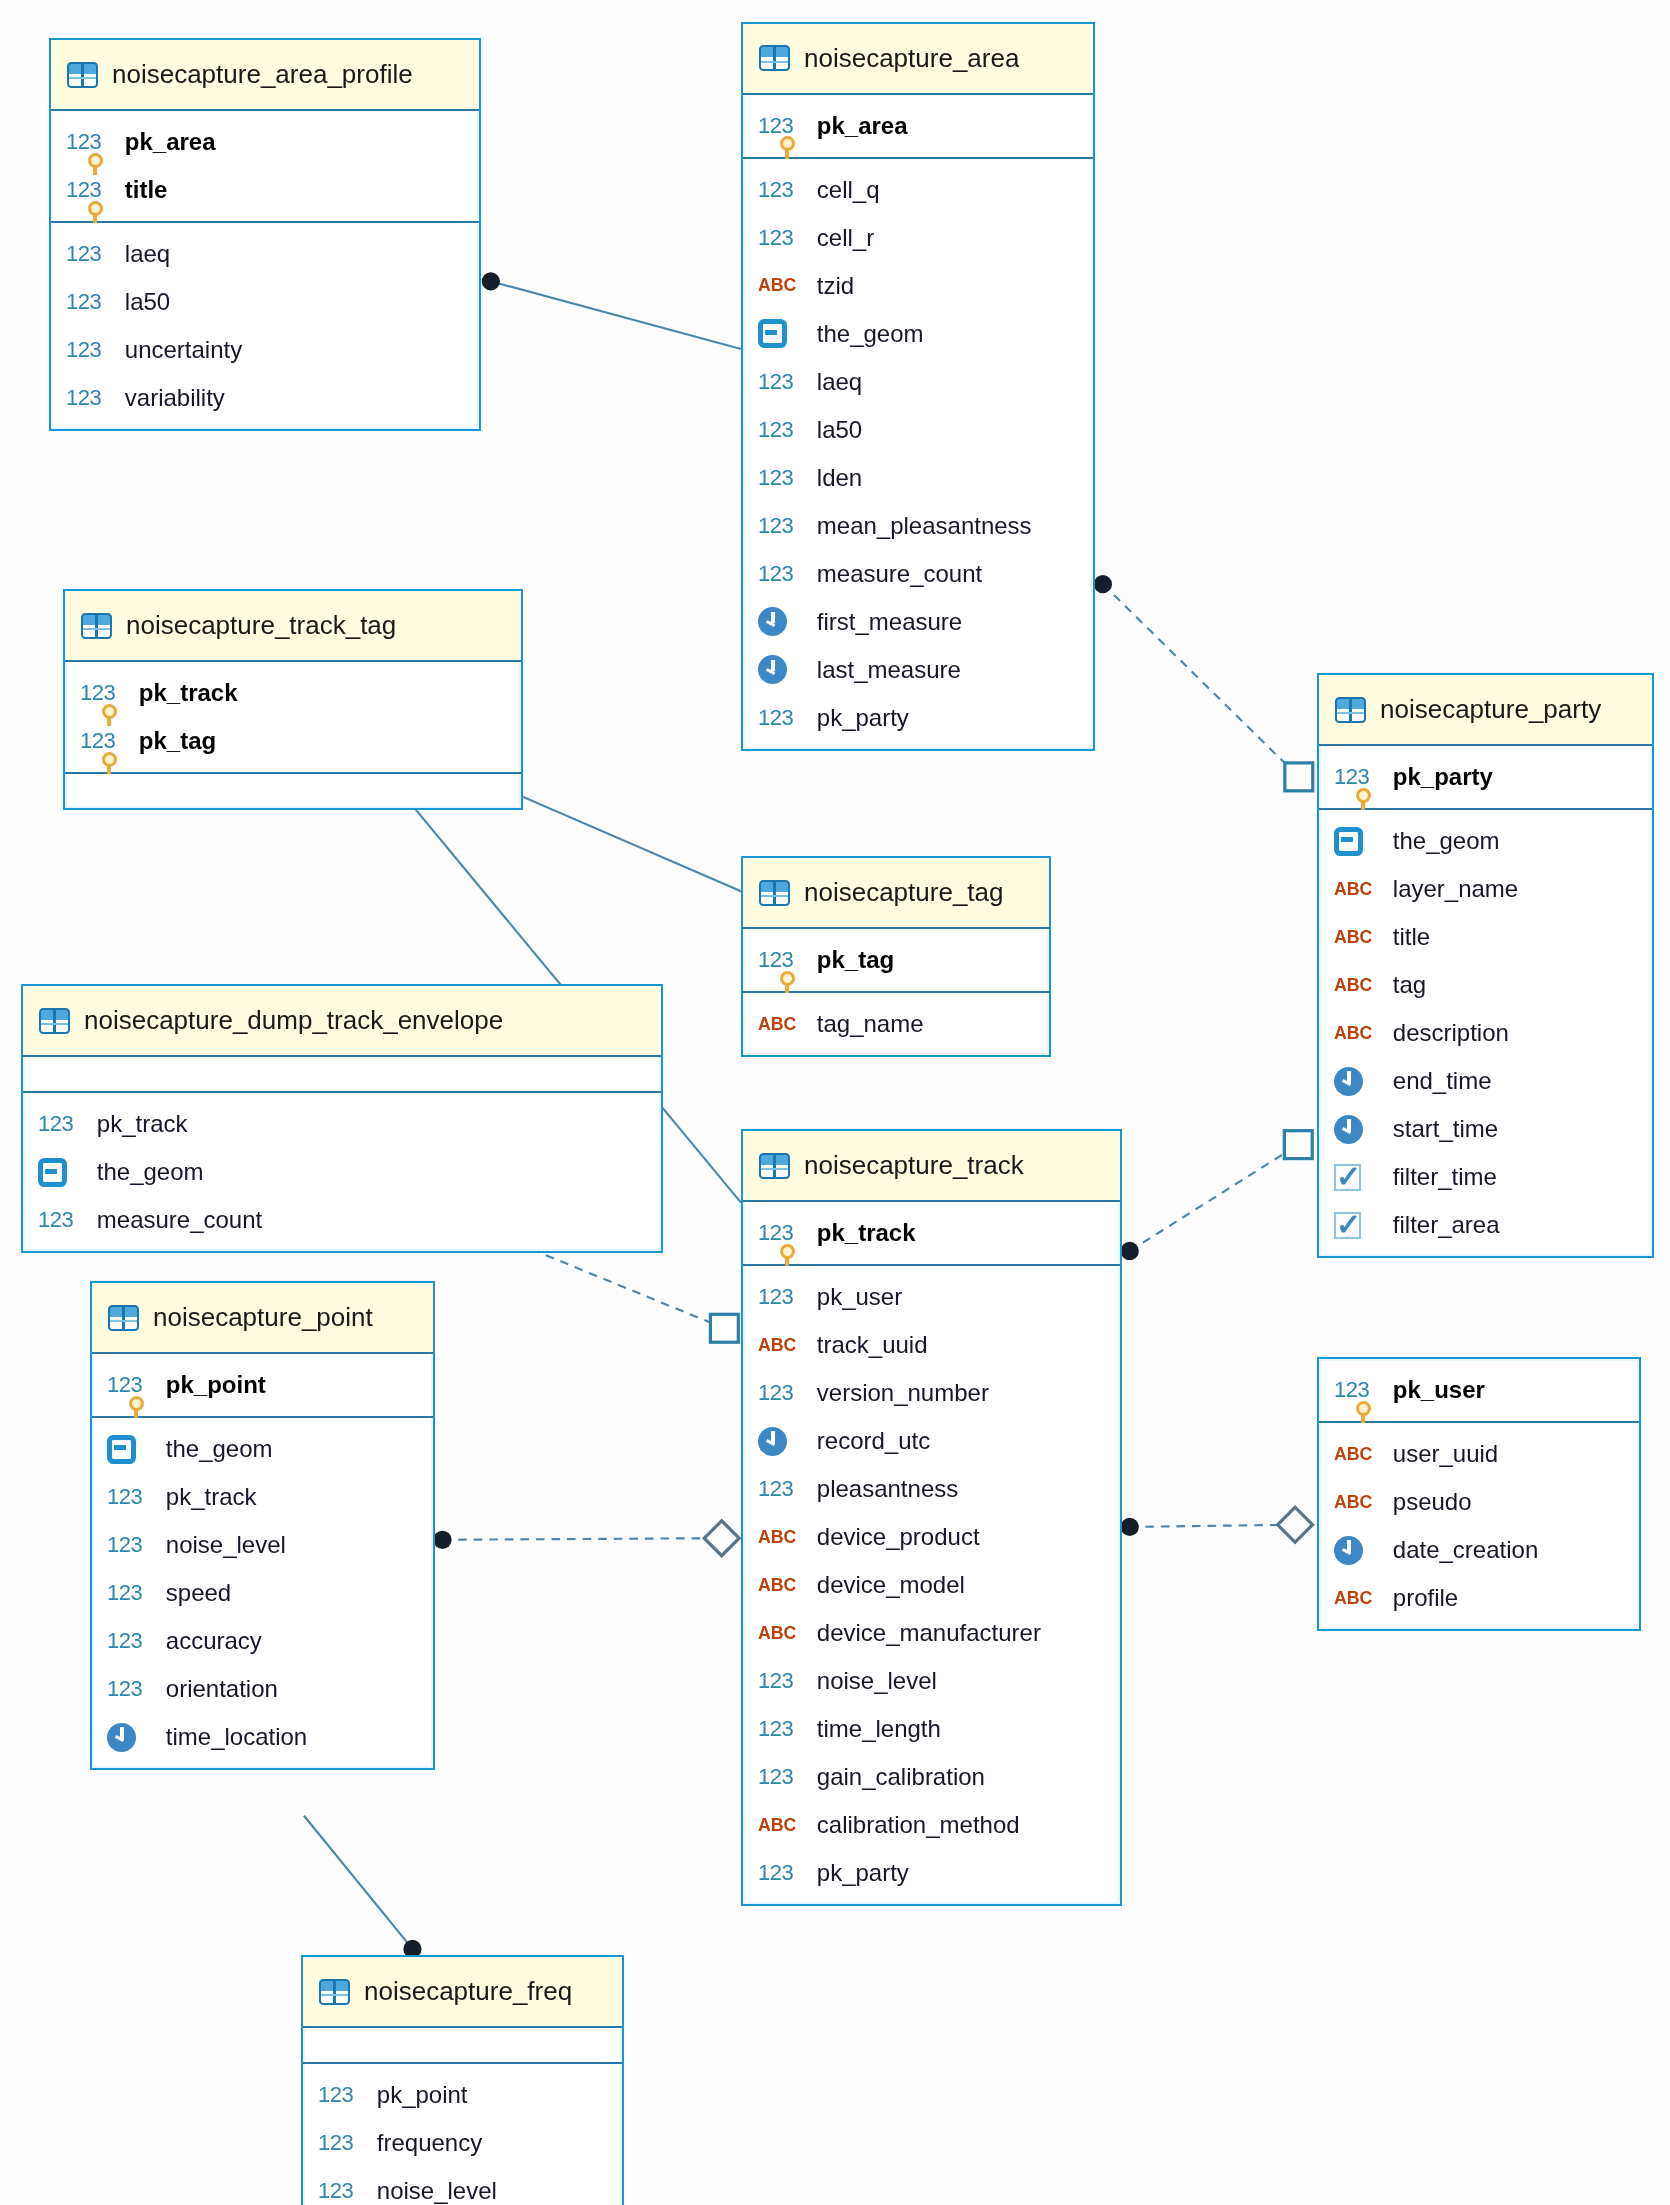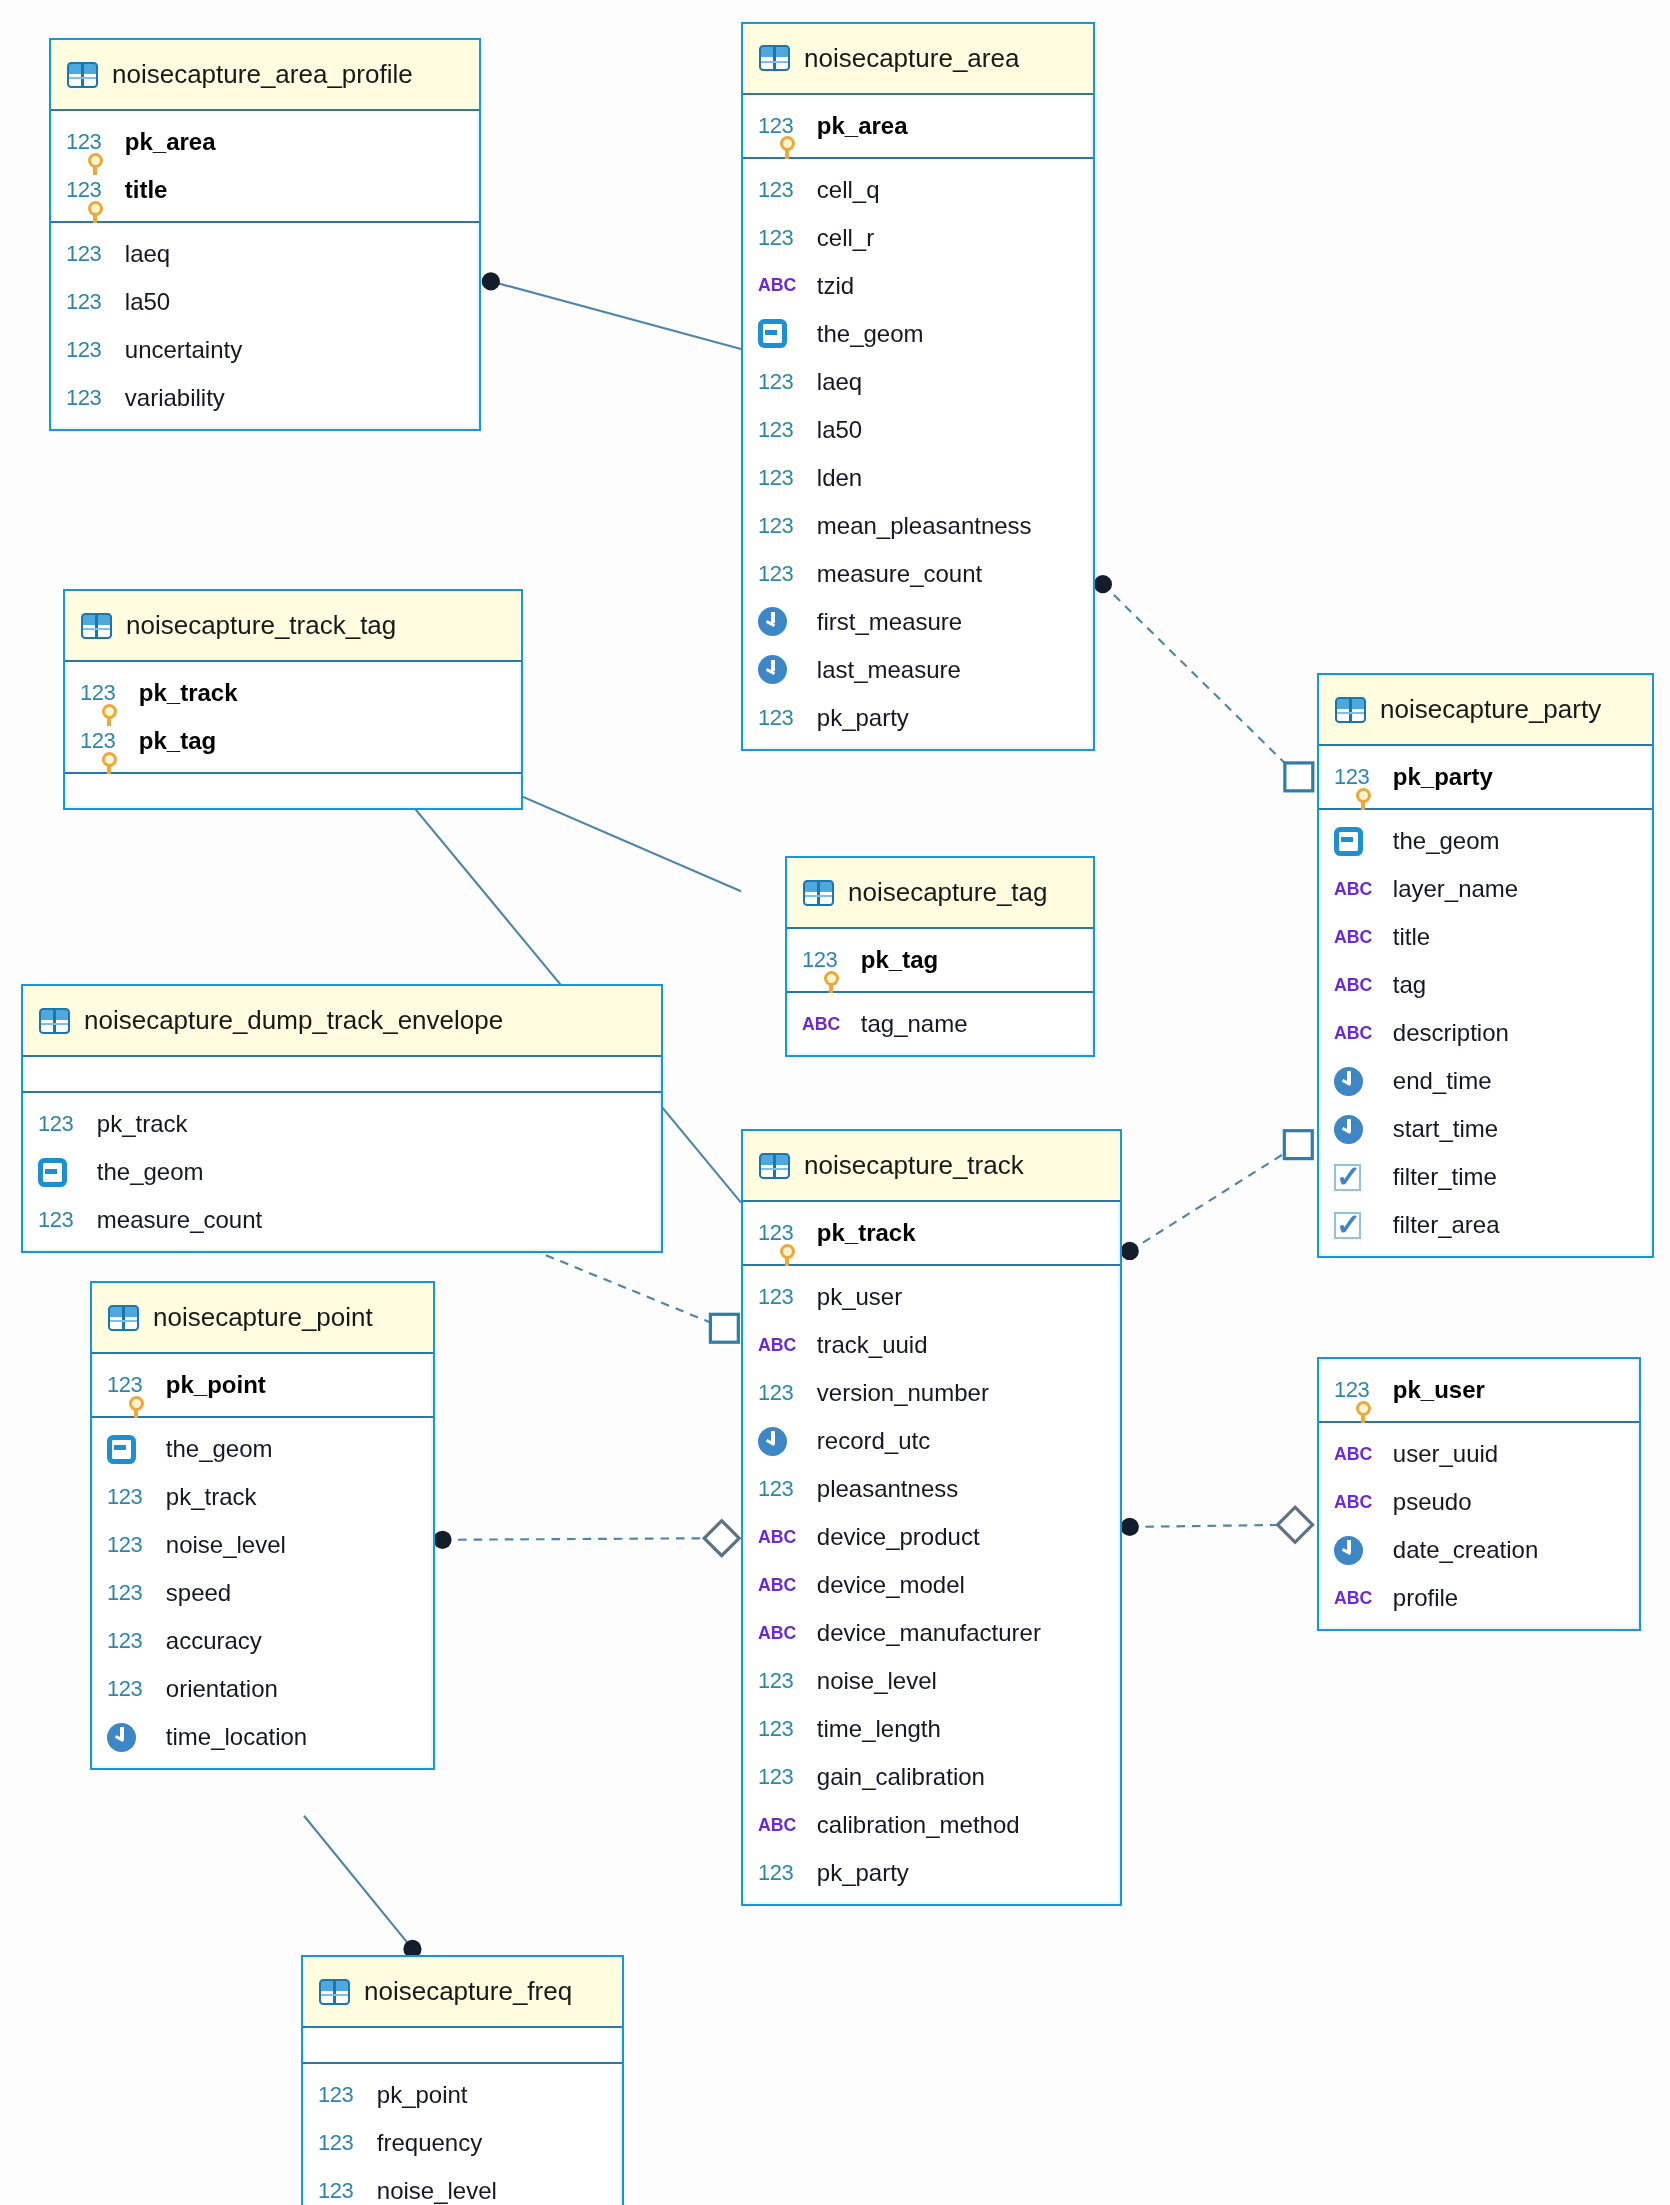--- a/index.html
+++ b/index.html
@@ -32,21 +32,21 @@
   .frow{
     display:flex;align-items:center;gap:11.8px;height:48px;padding:0 15px;
     font-size:24px;color:#16162a;white-space:nowrap;
   }
   .frow.pk .fname{font-weight:bold;color:#000000;}
   .iconcell{
     width:47px;min-width:47px;position:relative;
     display:flex;align-items:center;justify-content:flex-start;
   }
   .ic123{font-size:22px;color:#2f86ad;letter-spacing:-0.5px;}
-  .icabc{font-size:17.7px;font-weight:bold;color:#6d28d9;letter-spacing:0px;}
+  .icabc{font-size:17.7px;font-weight:bold;color:#c2410c;letter-spacing:0px;}
   .keyring{
     position:absolute;left:21.5px;top:23.6px;width:9px;height:9px;
     border:3.2px solid #eda83a;border-radius:50%;background:#fff3d0;
   }
   .keyring::after{content:"";position:absolute;left:2.7px;top:9px;width:4.3px;height:10.7px;background:#eda83a;}
   .clockshape{width:29px;height:29px;border-radius:50%;background:#3c87c4;position:relative;}
   .clockshape::before{content:"";position:absolute;left:13.4px;top:4.8px;width:3.2px;height:11.3px;background:#ffffff;}
   .clockshape::after{content:"";position:absolute;left:7.5px;top:14.5px;width:9px;height:3.2px;background:#ffffff;transform:rotate(28deg);}
   .geomshape{width:29px;height:29px;border:5.9px solid #1e90d0;border-radius:6.4px;background:#ffffff;position:relative;box-sizing:border-box;}
   .geomshape::before{content:"";position:absolute;left:2.1px;top:5.9px;width:12.3px;height:4.8px;background:#1e90d0;}
@@ -214,21 +214,21 @@
           <span class="iconcell ic123">123<span class="keyring"></span></span>
           <span class="fname">pk_track</span>
         </div>
         <div class="frow pk">
           <span class="iconcell ic123">123<span class="keyring"></span></span>
           <span class="fname">pk_tag</span>
         </div>
       </div>
       <div class="section"></div>
     </div>
-    <div class="tablebox" style="left: 741px; top: 856px; width: 310px; margin-left: 44px;">
+    <div class="tablebox" style="left: 741px; top: 856px; width: 310px;">
       <div class="thead">
         <span class="ithdr"></span>
         <span class="ttitle">noisecapture_tag</span>
       </div>
       <div class="section pk">
         <div class="frow pk">
           <span class="iconcell ic123">123<span class="keyring"></span></span>
           <span class="fname">pk_tag</span>
         </div>
       </div>

